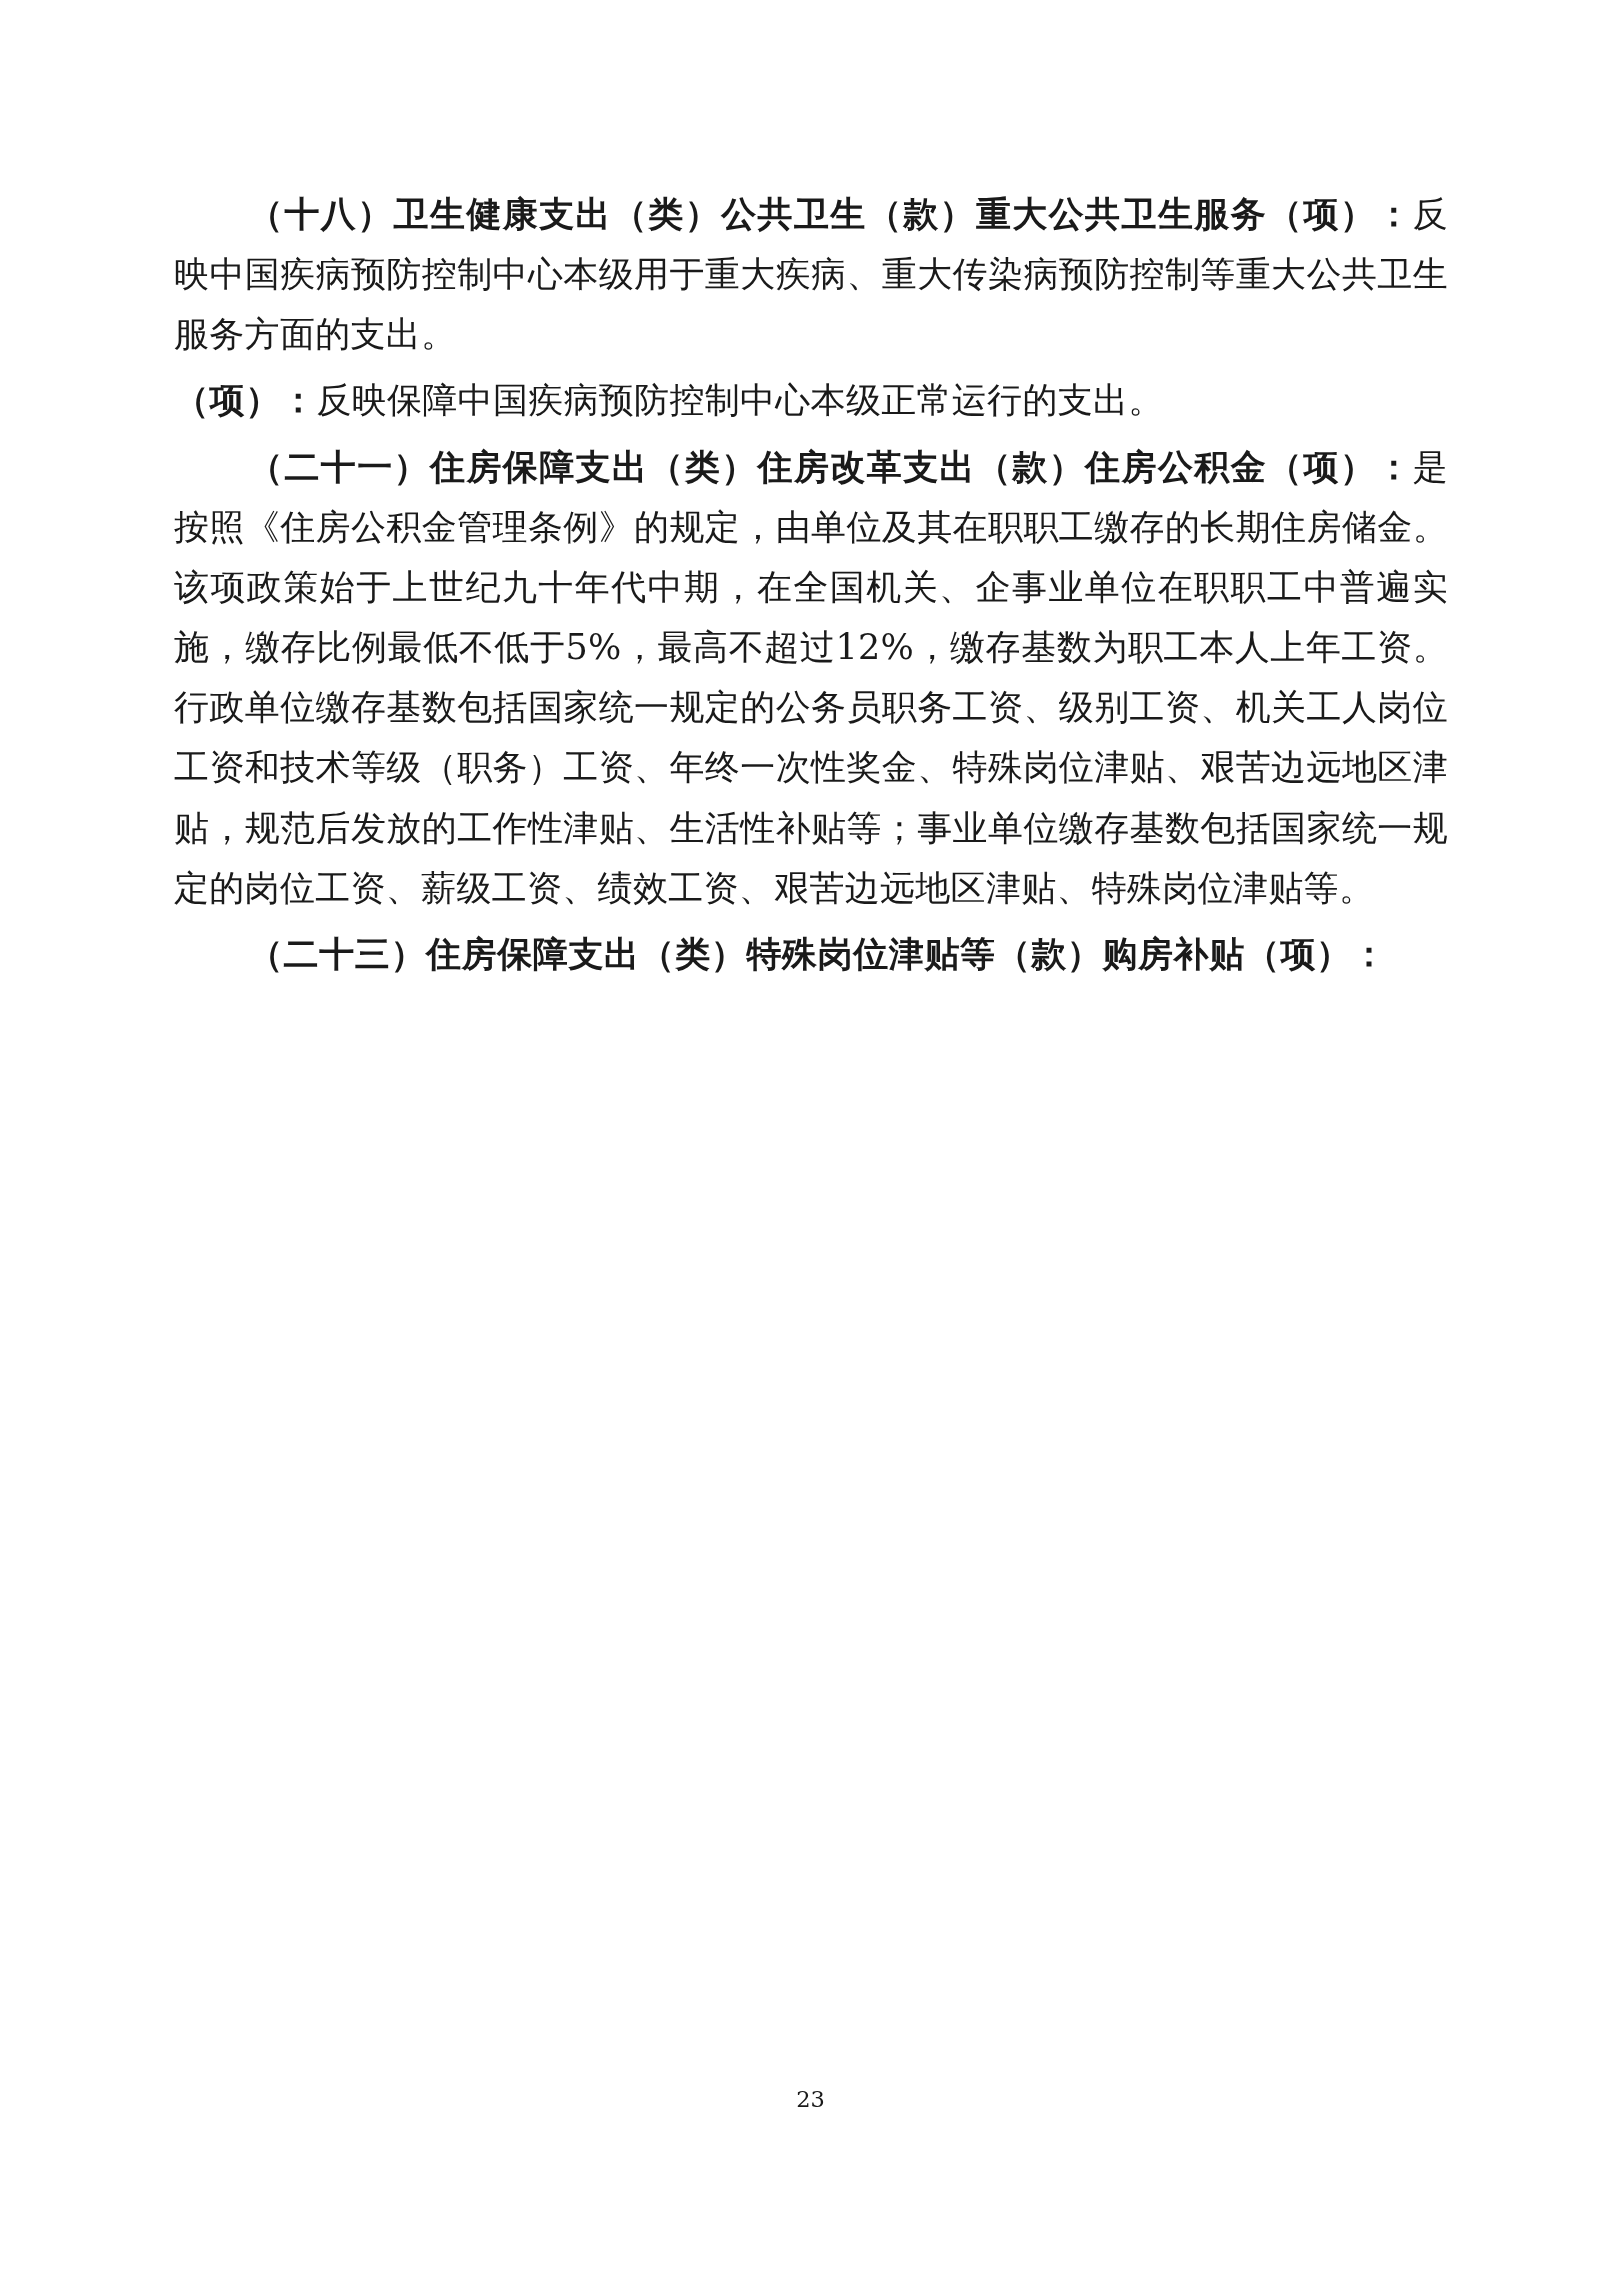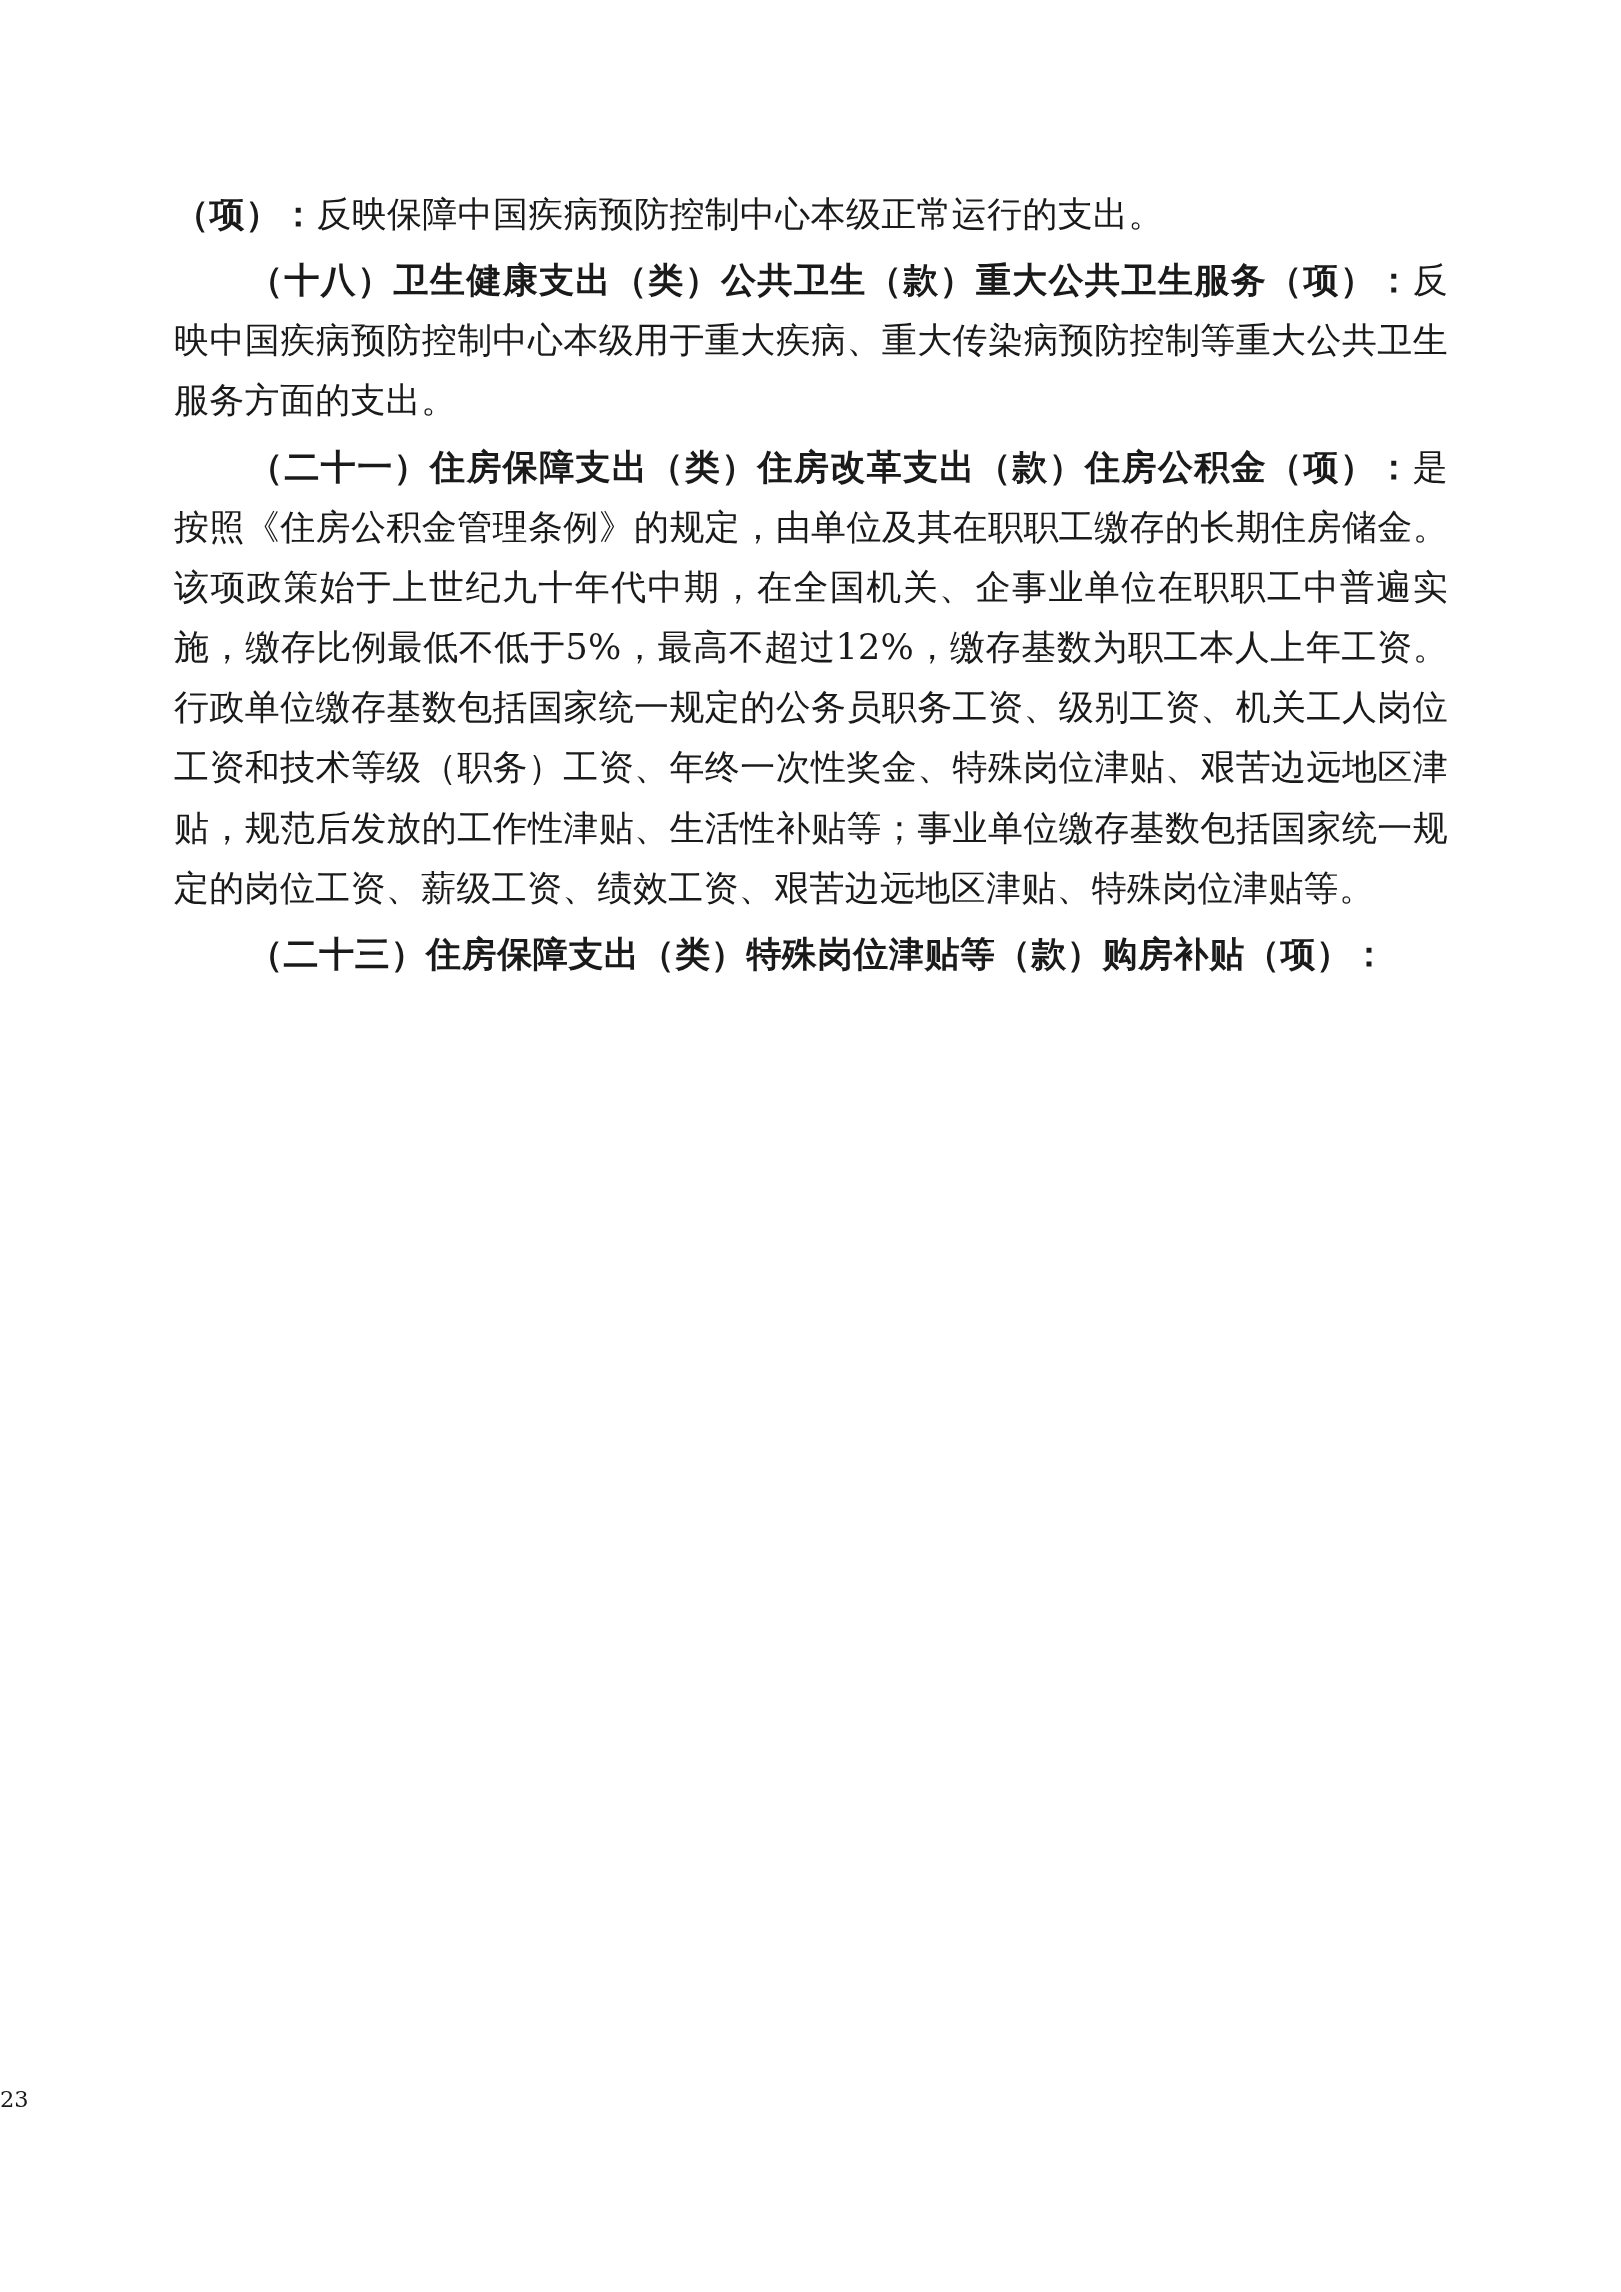--- a/index.html
+++ b/index.html
@@ -36,35 +36,35 @@
   }
   .bold {
     font-weight: bold;
     letter-spacing: 0.6px;
   }
   .pagenum {
     position: absolute;
     left: 0;
     top: 2086px;
     width: 1621px;
-    text-align: left;
+    text-align: center;
     font-size: 22.5px;
     font-family: "DejaVu Serif", "Liberation Serif", serif;
     color: #1a1a1a;
   }
 </style>
 </head>
 <body>
 
 <div class="page">
   <div class="content">
 
+    <p class="para indent"><span class="bold">（十八）卫生健康支出（类）公共卫生（款）重大公共卫生服务（项）：</span><span>反映中国疾病预防控制中心本级用于重大疾病、重大传染病预防控制等重大公共卫生服务方面的支出。</span></p>
+
     <p class="para"><span class="bold">（项）：</span><span>反映保障中国疾病预防控制中心本级正常运行的支出。</span></p>
-
-    <p class="para indent"><span class="bold">（十八）卫生健康支出（类）公共卫生（款）重大公共卫生服务（项）：</span><span>反映中国疾病预防控制中心本级用于重大疾病、重大传染病预防控制等重大公共卫生服务方面的支出。</span></p>
 
 
 
     <p class="para indent"><span class="bold">（二十一）住房保障支出（类）住房改革支出（款）住房公积金（项）：</span><span>是按照《住房公积金管理条例》的规定，由单位及其在职职工缴存的长期住房储金。该项政策始于上世纪九十年代中期，在全国机关、企事业单位在职职工中普遍实施，缴存比例最低不低于5%，最高不超过12%，缴存基数为职工本人上年工资。行政单位缴存基数包括国家统一规定的公务员职务工资、级别工资、机关工人岗位工资和技术等级（职务）工资、年终一次性奖金、特殊岗位津贴、艰苦边远地区津贴，规范后发放的工作性津贴、生活性补贴等；事业单位缴存基数包括国家统一规定的岗位工资、薪级工资、绩效工资、艰苦边远地区津贴、特殊岗位津贴等。</span></p>
 
 
     <p class="para indent"><span class="bold">（二十三）住房保障支出（类）特殊岗位津贴等（款）购房补贴（项）：</span><span></span></p>
 
   </div>
 

